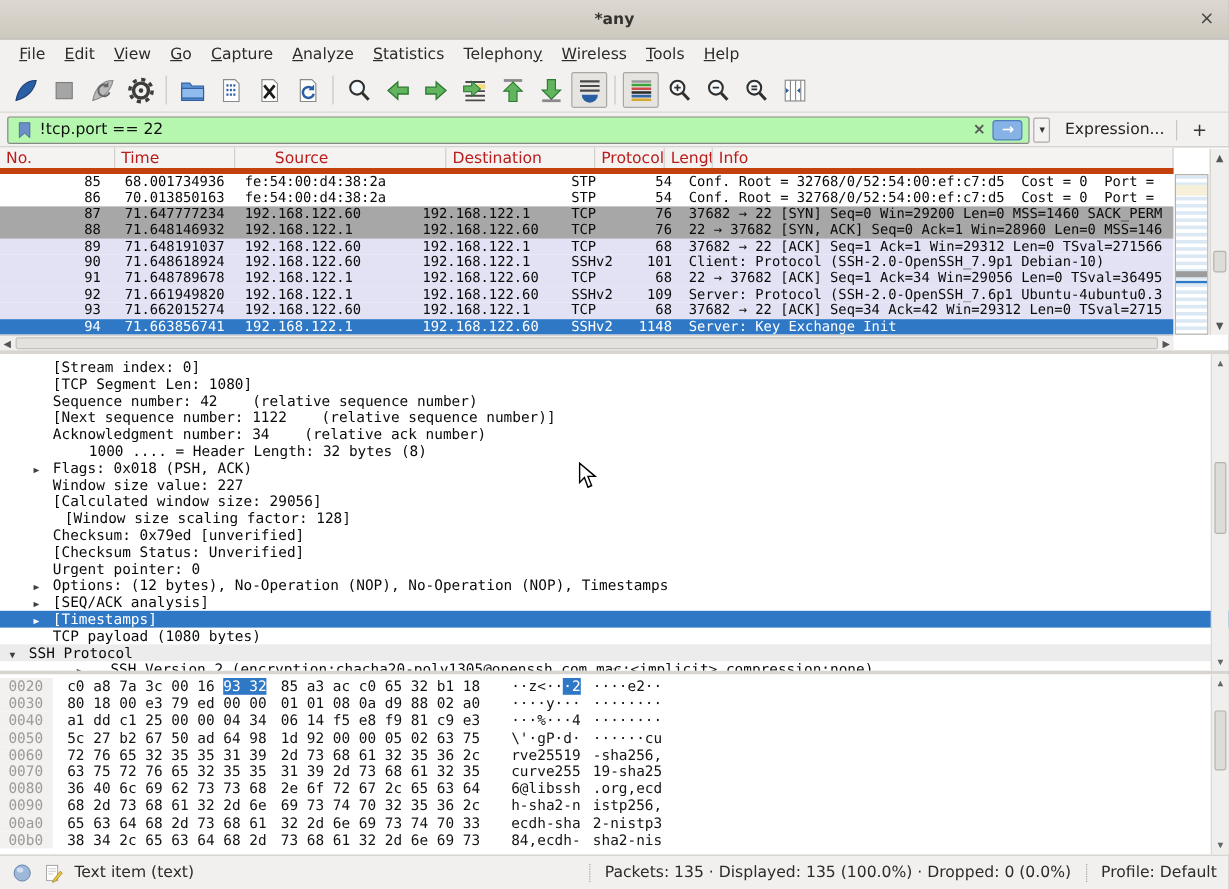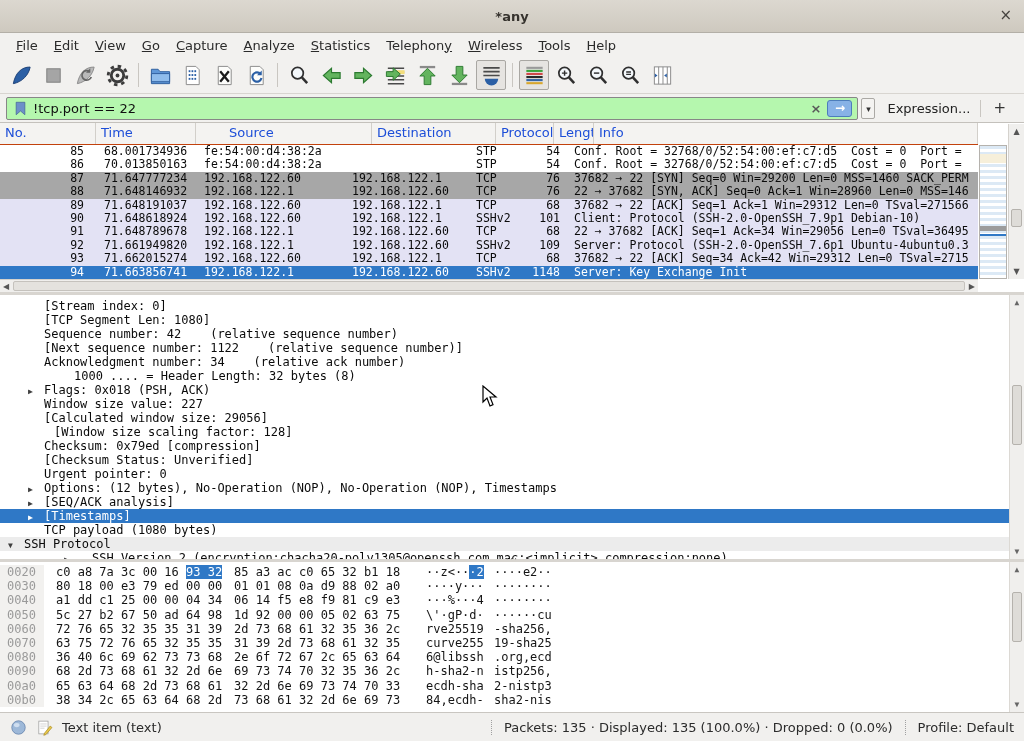--- a/index.html
+++ b/index.html
@@ -31,21 +31,21 @@
   .filter-input{flex:1;background:transparent;border:none;outline:none;font:13px "DejaVu Sans",sans-serif;color:#101010}
   .fclear{color:#585858;font-weight:bold;font-size:13px;padding:0 6px}
   .fapply{width:25px;height:17px;background:#87b2e6;border:1px solid #4d7dbb;border-radius:3px;color:#fff;font-weight:bold;text-align:center;line-height:14px;font-size:12px;margin-right:2px}
   .fdrop{width:14px;height:21px;text-align:center;font-size:9px;line-height:21px;color:#333;margin-left:3px;background:#f4f3f1;border:1px solid #aba9a5;border-radius:2px}
   .fexpr{font-size:13px;color:#222;margin:0 8px 0 12px;white-space:nowrap}
   .fsep{width:1px;height:17px;border-left:1px solid #c9c6c1;margin:0 2px}
   .fadd{font-size:15px;color:#333;margin:0 12px 0 10px}
 
   
   .plist{height:169px;position:relative;background:#fff}
-  .phead{display:flex;height:22px;background:#f4f3f1;border-bottom:1px solid #c2410c;width:978px;font-size:13px;color:#1d4ed8}
+  .phead{display:flex;height:22px;background:#f4f3f1;border-bottom:5px solid #c2410c;width:978px;font-size:13px;color:#b91c1c}
   .th{border-right:1px solid #d2cfca;padding:2px 0 0 5px;overflow:hidden;white-space:nowrap;flex-shrink:0}
   .th-info{flex:1}
   .prows{width:978px;height:134px;overflow:hidden;font-family:"DejaVu Sans Mono",monospace;font-size:11.5px;color:#0a0a0a}
   .prow{display:flex;height:13.4px;line-height:13.6px;white-space:pre}
   .prow.plain{background:#fff}
   .prow.gray{background:var(--rowgray)}
   .prow.tcp{background:var(--rowtcp)}
   .prow.selected{background:var(--sel);color:#fff}
   .pc{overflow:hidden;flex-shrink:0;padding-left:8px}
   .pc0{text-align:right;padding-left:0;padding-right:12px}
@@ -369,21 +369,21 @@
         <div class="dline" style="padding-left: 28px;"><span class="darrow" style="width: 16px;"></span><span>[Stream index: 0]</span></div>
         <div class="dline" style="padding-left: 28px;"><span class="darrow" style="width: 16px;"></span><span>[TCP Segment Len: 1080]</span></div>
         <div class="dline" style="padding-left: 28px;"><span class="darrow" style="width: 16px;"></span><span>Sequence number: 42    (relative sequence number)</span></div>
         <div class="dline" style="padding-left: 28px;"><span class="darrow" style="width: 16px;"></span><span>[Next sequence number: 1122    (relative sequence number)]</span></div>
         <div class="dline" style="padding-left: 28px;"><span class="darrow" style="width: 16px;"></span><span>Acknowledgment number: 34    (relative ack number)</span></div>
         <div class="dline" style="padding-left: 28px; gap: 30px;"><span class="darrow" style="width: 16px;"></span><span>1000 .... = Header Length: 32 bytes (8)</span></div>
         <div class="dline" style="padding-left: 28px;"><span class="darrow" style="width: 16px;">▶</span><span>Flags: 0x018 (PSH, ACK)</span></div>
         <div class="dline" style="padding-left: 28px;"><span class="darrow" style="width: 16px;"></span><span>Window size value: 227</span></div>
         <div class="dline" style="padding-left: 28px;"><span class="darrow" style="width: 16px;"></span><span>[Calculated window size: 29056]</span></div>
         <div class="dline" style="padding-left: 28px; gap: 10px;"><span class="darrow" style="width: 16px;"></span><span>[Window size scaling factor: 128]</span></div>
-        <div class="dline" style="padding-left: 28px;"><span class="darrow" style="width: 16px;"></span><span>Checksum: 0x79ed [compression]</span></div>
+        <div class="dline" style="padding-left: 28px;"><span class="darrow" style="width: 16px;"></span><span>Checksum: 0x79ed [unverified]</span></div>
         <div class="dline" style="padding-left: 28px;"><span class="darrow" style="width: 16px;"></span><span>[Checksum Status: Unverified]</span></div>
         <div class="dline" style="padding-left: 28px;"><span class="darrow" style="width: 16px;"></span><span>Urgent pointer: 0</span></div>
         <div class="dline" style="padding-left: 28px;"><span class="darrow" style="width: 16px;">▶</span><span>Options: (12 bytes), No-Operation (NOP), No-Operation (NOP), Timestamps</span></div>
         <div class="dline" style="padding-left: 28px;"><span class="darrow" style="width: 16px;">▶</span><span>[SEQ/ACK analysis]</span></div>
         <div class="dline dsel" style="padding-left: 28px;"><span class="darrow" style="width: 16px;">▶</span><span>[Timestamps]</span></div>
         <div class="dline" style="padding-left: 28px;"><span class="darrow" style="width: 16px;"></span><span>TCP payload (1080 bytes)</span></div>
         <div class="dline dshade" style="padding-left: 8px;"><span class="darrow" style="width: 16px;">▼</span><span>SSH Protocol</span></div>
         <div class="dline" style="padding-left: 64px;"><span class="darrow" style="width: 28px;">▶</span><span>SSH Version 2 (encryption:chacha20-poly1305@openssh.com mac:&lt;implicit&gt; compression:none)</span></div>
       </div>
     <div class="pscroll">

